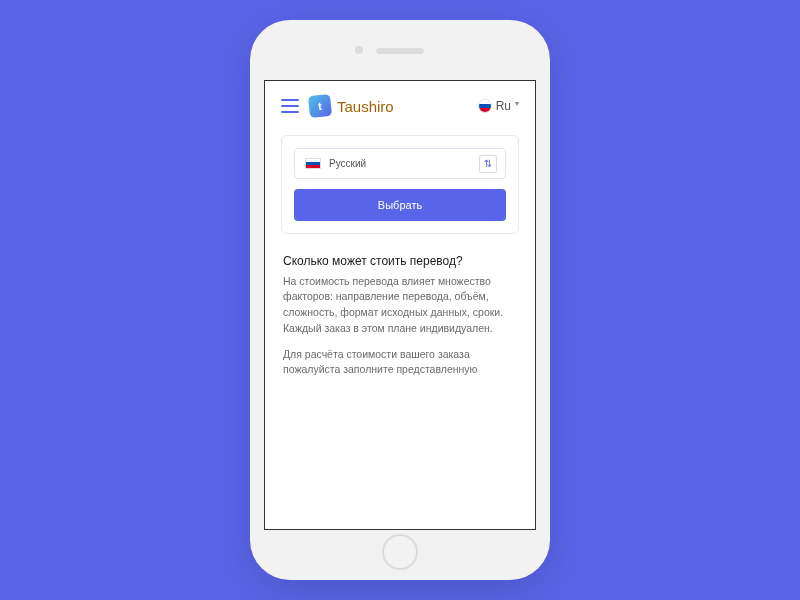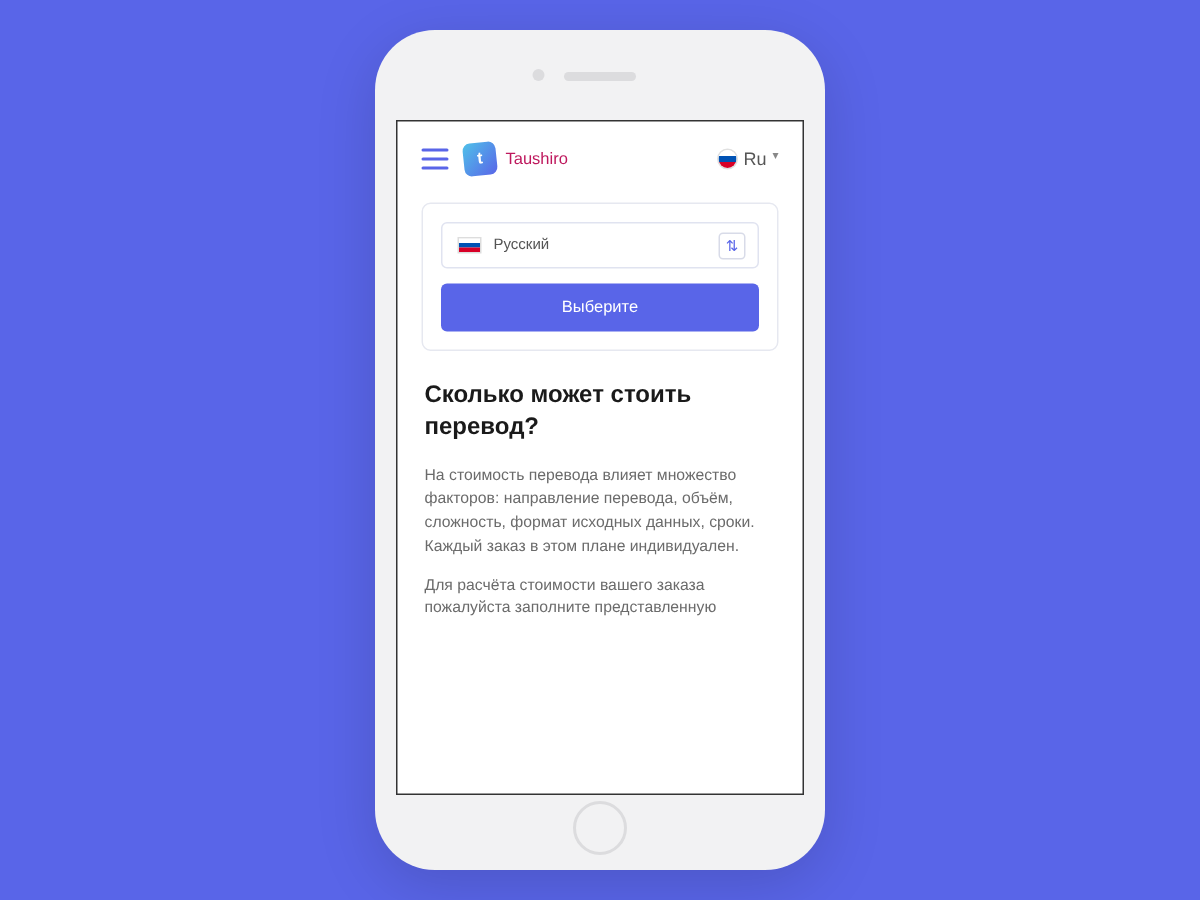--- a/index.html
+++ b/index.html
@@ -98,22 +98,22 @@
       border-radius: 5px;
       display: flex;
       align-items: center;
       justify-content: center;
       color: #fff;
       font-size: 11px;
       font-weight: 600;
       transform: rotate(-6deg);
     }
     .logo-text {
-      font-size: 11px;
-      color: #be185d;
+      font-size: 15px;
+      color: #a16207;
       font-weight: 400;
     }
     .lang-switch {
       display: flex;
       gap: 4px;
       cursor: pointer;
       font-size: 12px;
       color: #555;
     }
     .flag-ru-circle {
@@ -217,25 +217,25 @@
       color: #fff;
       border: none;
       border-radius: 4px;
       font-size: 11px;
       cursor: pointer;
     }
     .article {
       padding: 20px 2px 0;
     }
     .article h2 {
-      font-size: 16px;
-      font-weight: 700;
+      font-size: 12px;
+      font-weight: 400;
       color: #1a1a1a;
       line-height: 1.3;
-      margin-bottom: 14px;
+      margin-bottom: 4px;
     }
     .article p {
       font-size: 10.5px;
       color: #6b6b6b;
       line-height: 1.5;
       margin-bottom: 10px;
     }
   </style>
 </head>
 <body>
@@ -270,21 +270,21 @@
           <div class="lang-row">
             <div class="flag flag-ru">
               <div class="w"></div>
                 <div class="b"></div>
                 <div class="r"></div>
             </div>
             <div class="lang-name">Русский</div>
           </div>
           <div class="swap">⇅</div>
         </div>
-        <button class="select-btn">Выберите</button>
+        <button class="select-btn">Выбрать</button>
       </div>
 
       <div class="article">
         <h2>Сколько может стоить перевод?</h2>
         <p>На стоимость перевода влияет множество факторов: направление перевода, объём, сложность, формат исходных данных, сроки. Каждый заказ в этом плане индивидуален.</p>
         <p>Для расчёта стоимости вашего заказа пожалуйста заполните представленную</p>
       </div>
     </div>
 
   </div>

